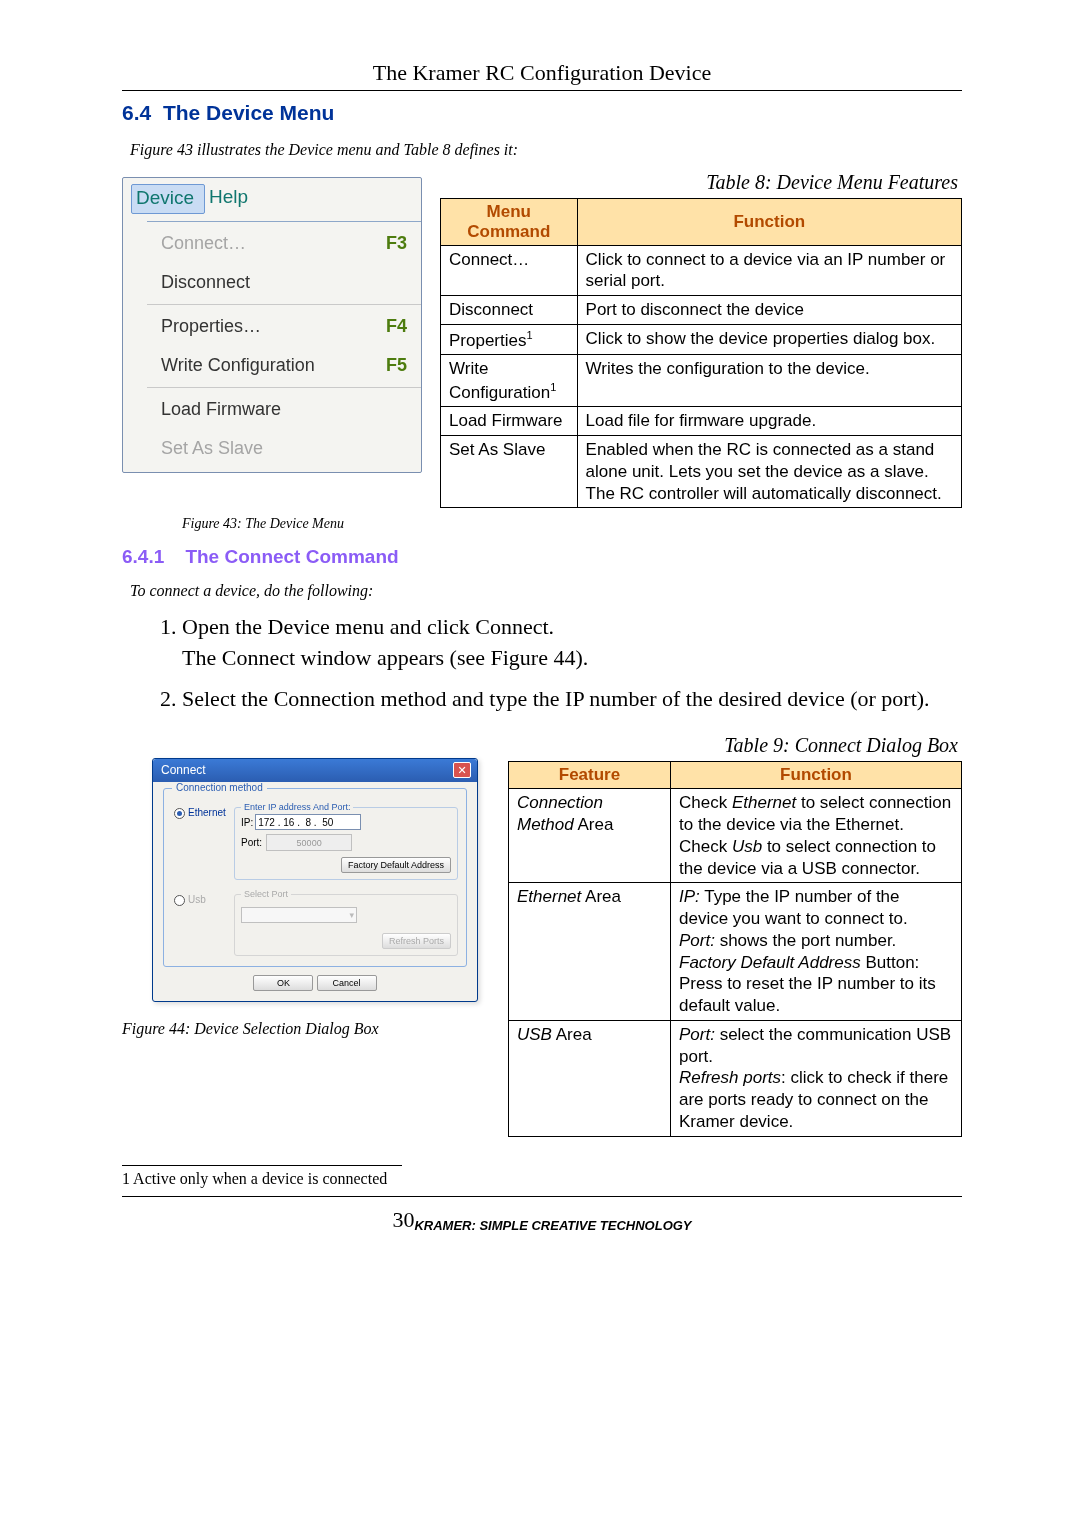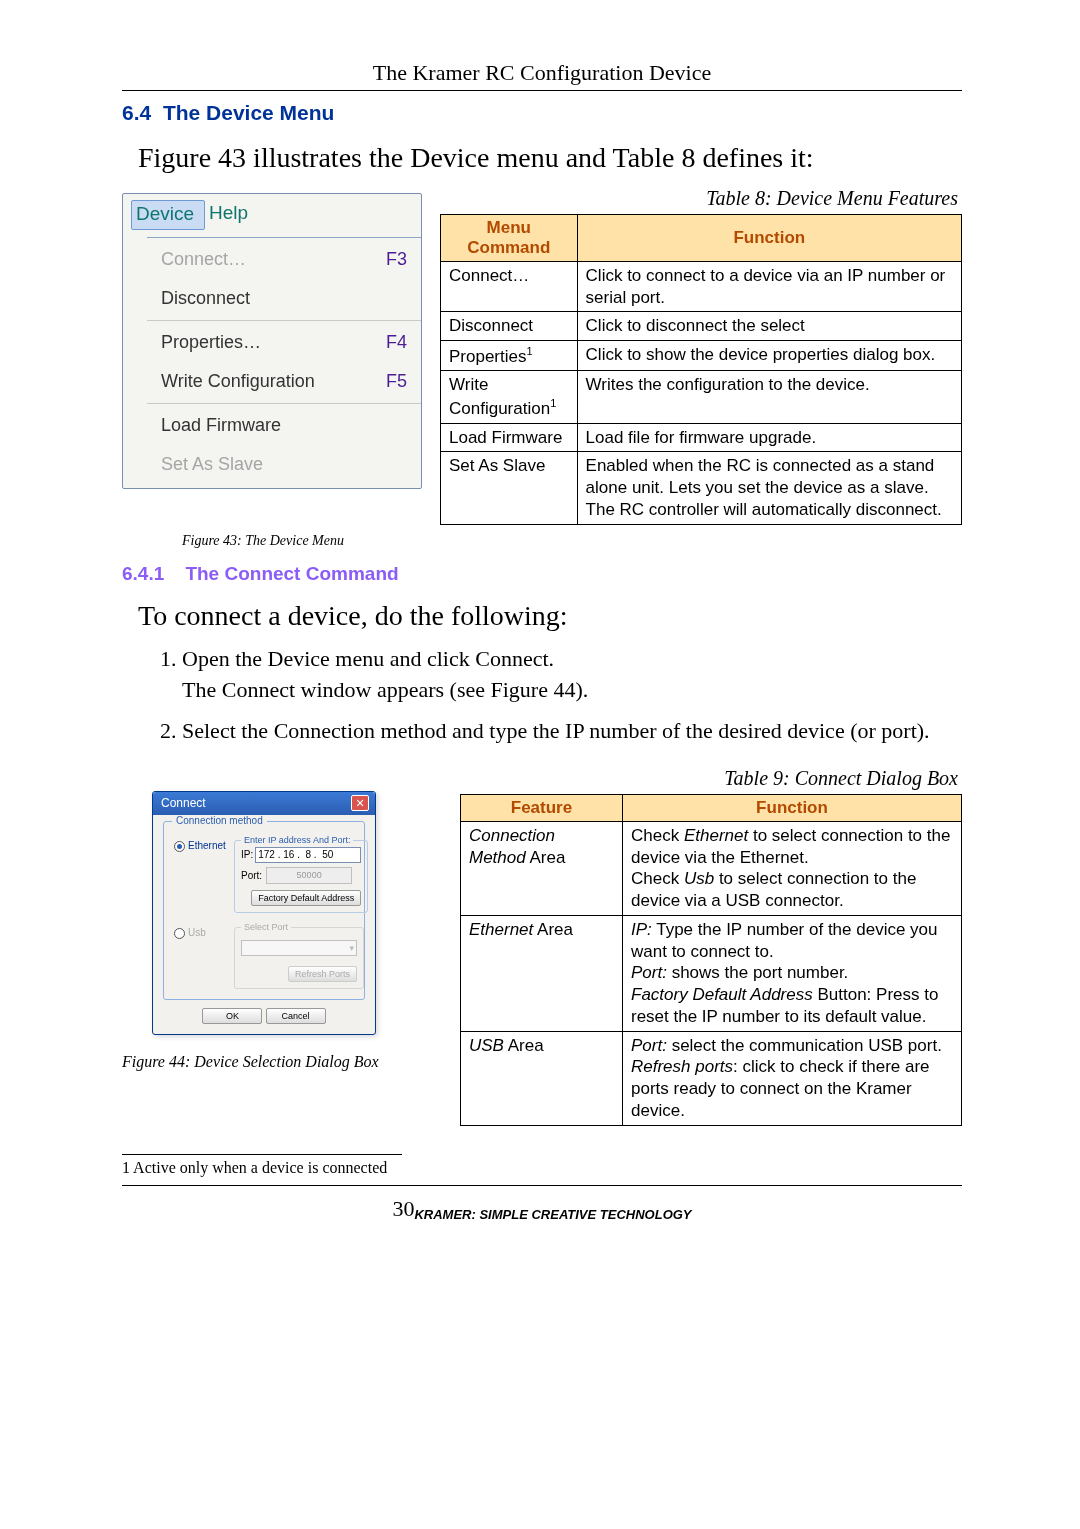--- a/index.html
+++ b/index.html
@@ -40,23 +40,24 @@
     margin: 6px 0 14px 0;
   }
   .subsection-head {
     color: #8b5cf6;
     font-family: Verdana, Arial, sans-serif;
     font-weight: bold;
     font-size: 19px;
     margin: 12px 0 12px 0;
   }
   .body-text {
-    font-size: 28px;
-    margin: 4px 0 10px 16px;
+    font-size: 16px;
+    margin: 4px 0 10px 8px;
     line-height: 1.35;
+    font-style: italic;
   }
   .list {
     font-size: 22px;
     line-height: 1.4;
     padding-left: 60px;
     margin: 6px 0;
   }
   .list li { margin-bottom: 10px; }
   .caption {
     font-style: italic;
@@ -117,21 +118,21 @@
   }
   .dropdown > div {
     display: flex;
     justify-content: space-between;
     padding: 9px 14px;
     font-size: 18px;
     color: #333;
   }
   .dropdown .disabled { color: #a5a5a5; }
   .dropdown .sep { border-top: 1px solid #c9c9c9; margin: 2px 0; padding: 0; height: 0; }
-  .dropdown .shortcut { color: #4c1d95; padding-left: 12px; }
+  .dropdown .shortcut { color: #4d7c0f; padding-left: 12px; font-weight: bold; }
 
   
   table.data {
     border-collapse: collapse;
     width: 100%;
     font-family: Arial, Helvetica, sans-serif;
     font-size: 17px;
   }
   table.data th {
     background: #FFE2A8;
@@ -148,21 +149,21 @@
     line-height: 1.28;
   }
   .sup { font-size: 11px; vertical-align: super; }
 
   
   .row2 { display: flex; flex-direction: row; gap: 30px; margin-top: 20px; }
   .dlg-col { flex: 0 0 308px; }
   .table-col2 { flex: 1 1 auto; }
 
   .connect-dlg {
-    width: 224px;
+    width: 326px;
     margin-left: 30px;
     border: 1px solid #003a8c;
     border-radius: 3px;
     background: #f2f1ed;
     font-family: Tahoma, Verdana, sans-serif;
     font-size: 11px;
     box-sizing: border-box;
     box-shadow: 2px 2px 5px rgba(0,0,0,.15);
   }
   .connect-title {
@@ -336,21 +337,21 @@
             <th>Function</th>
           </tr>
         </thead>
         <tbody>
           <tr>
             <td>Connect…</td>
             <td>Click to connect to a device via an IP number or serial port.</td>
           </tr>
           <tr>
             <td>Disconnect</td>
-            <td>Click to disconnect the select</td>
+            <td>Port to disconnect the device</td>
           </tr>
           <tr>
             <td>Properties<span class="sup">1</span></td>
             <td>Click to show the device properties dialog box.</td>
           </tr>
           <tr>
             <td>Write Configuration<span class="sup">1</span></td>
             <td>Writes the configuration to the device.</td>
           </tr>
           <tr>

